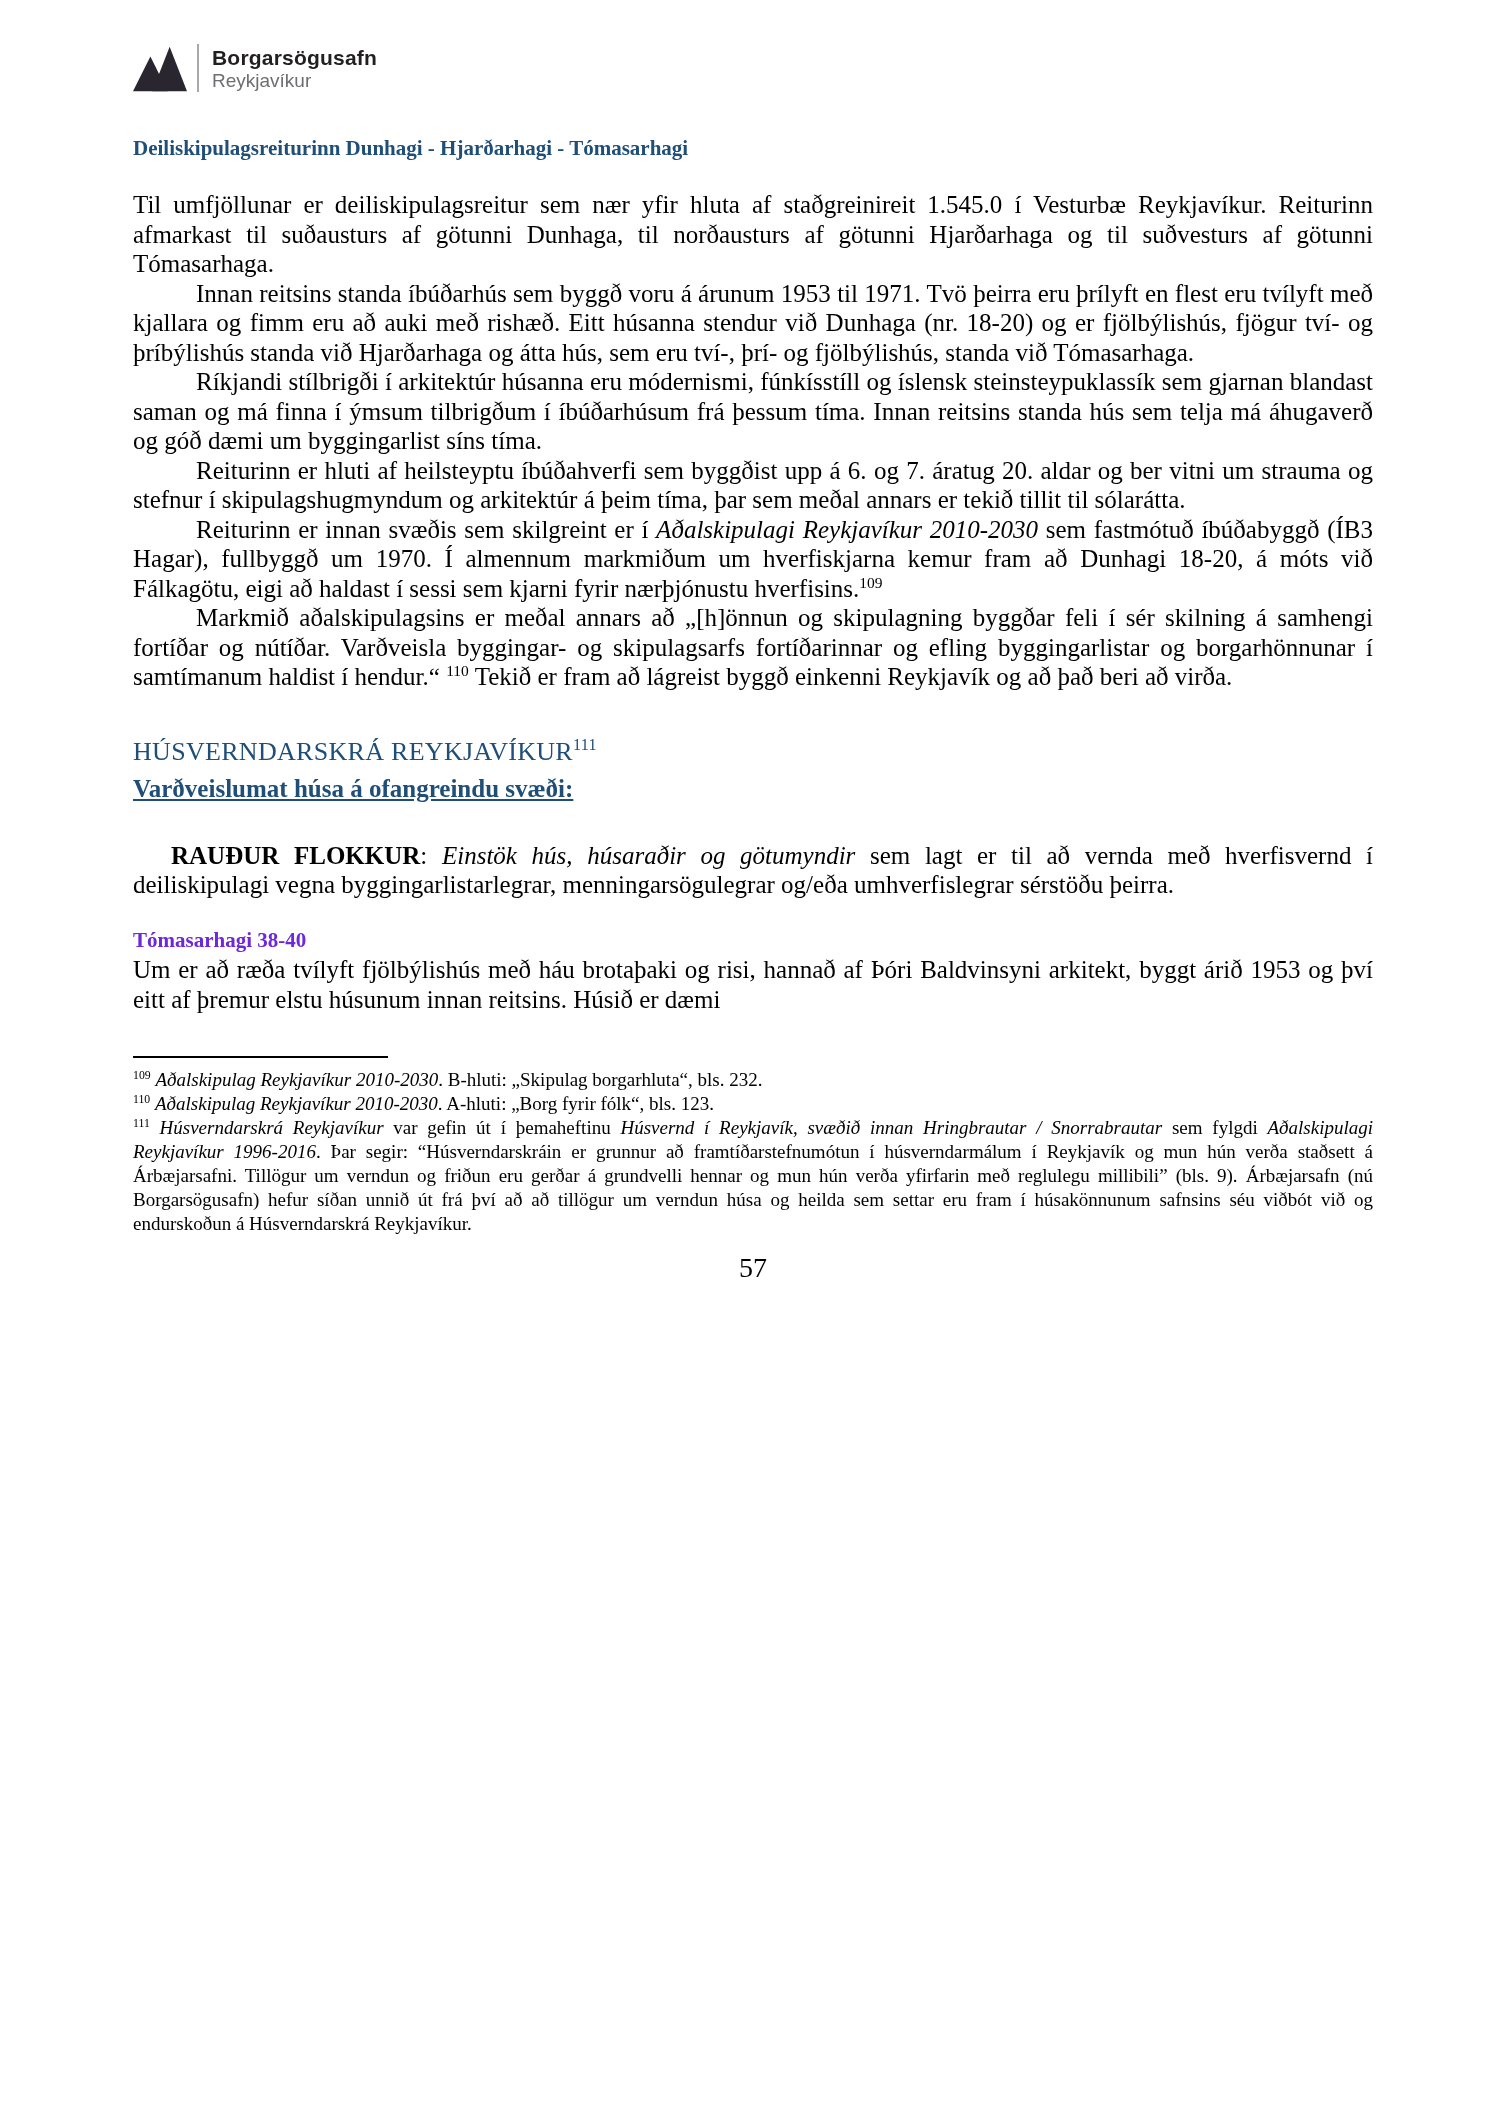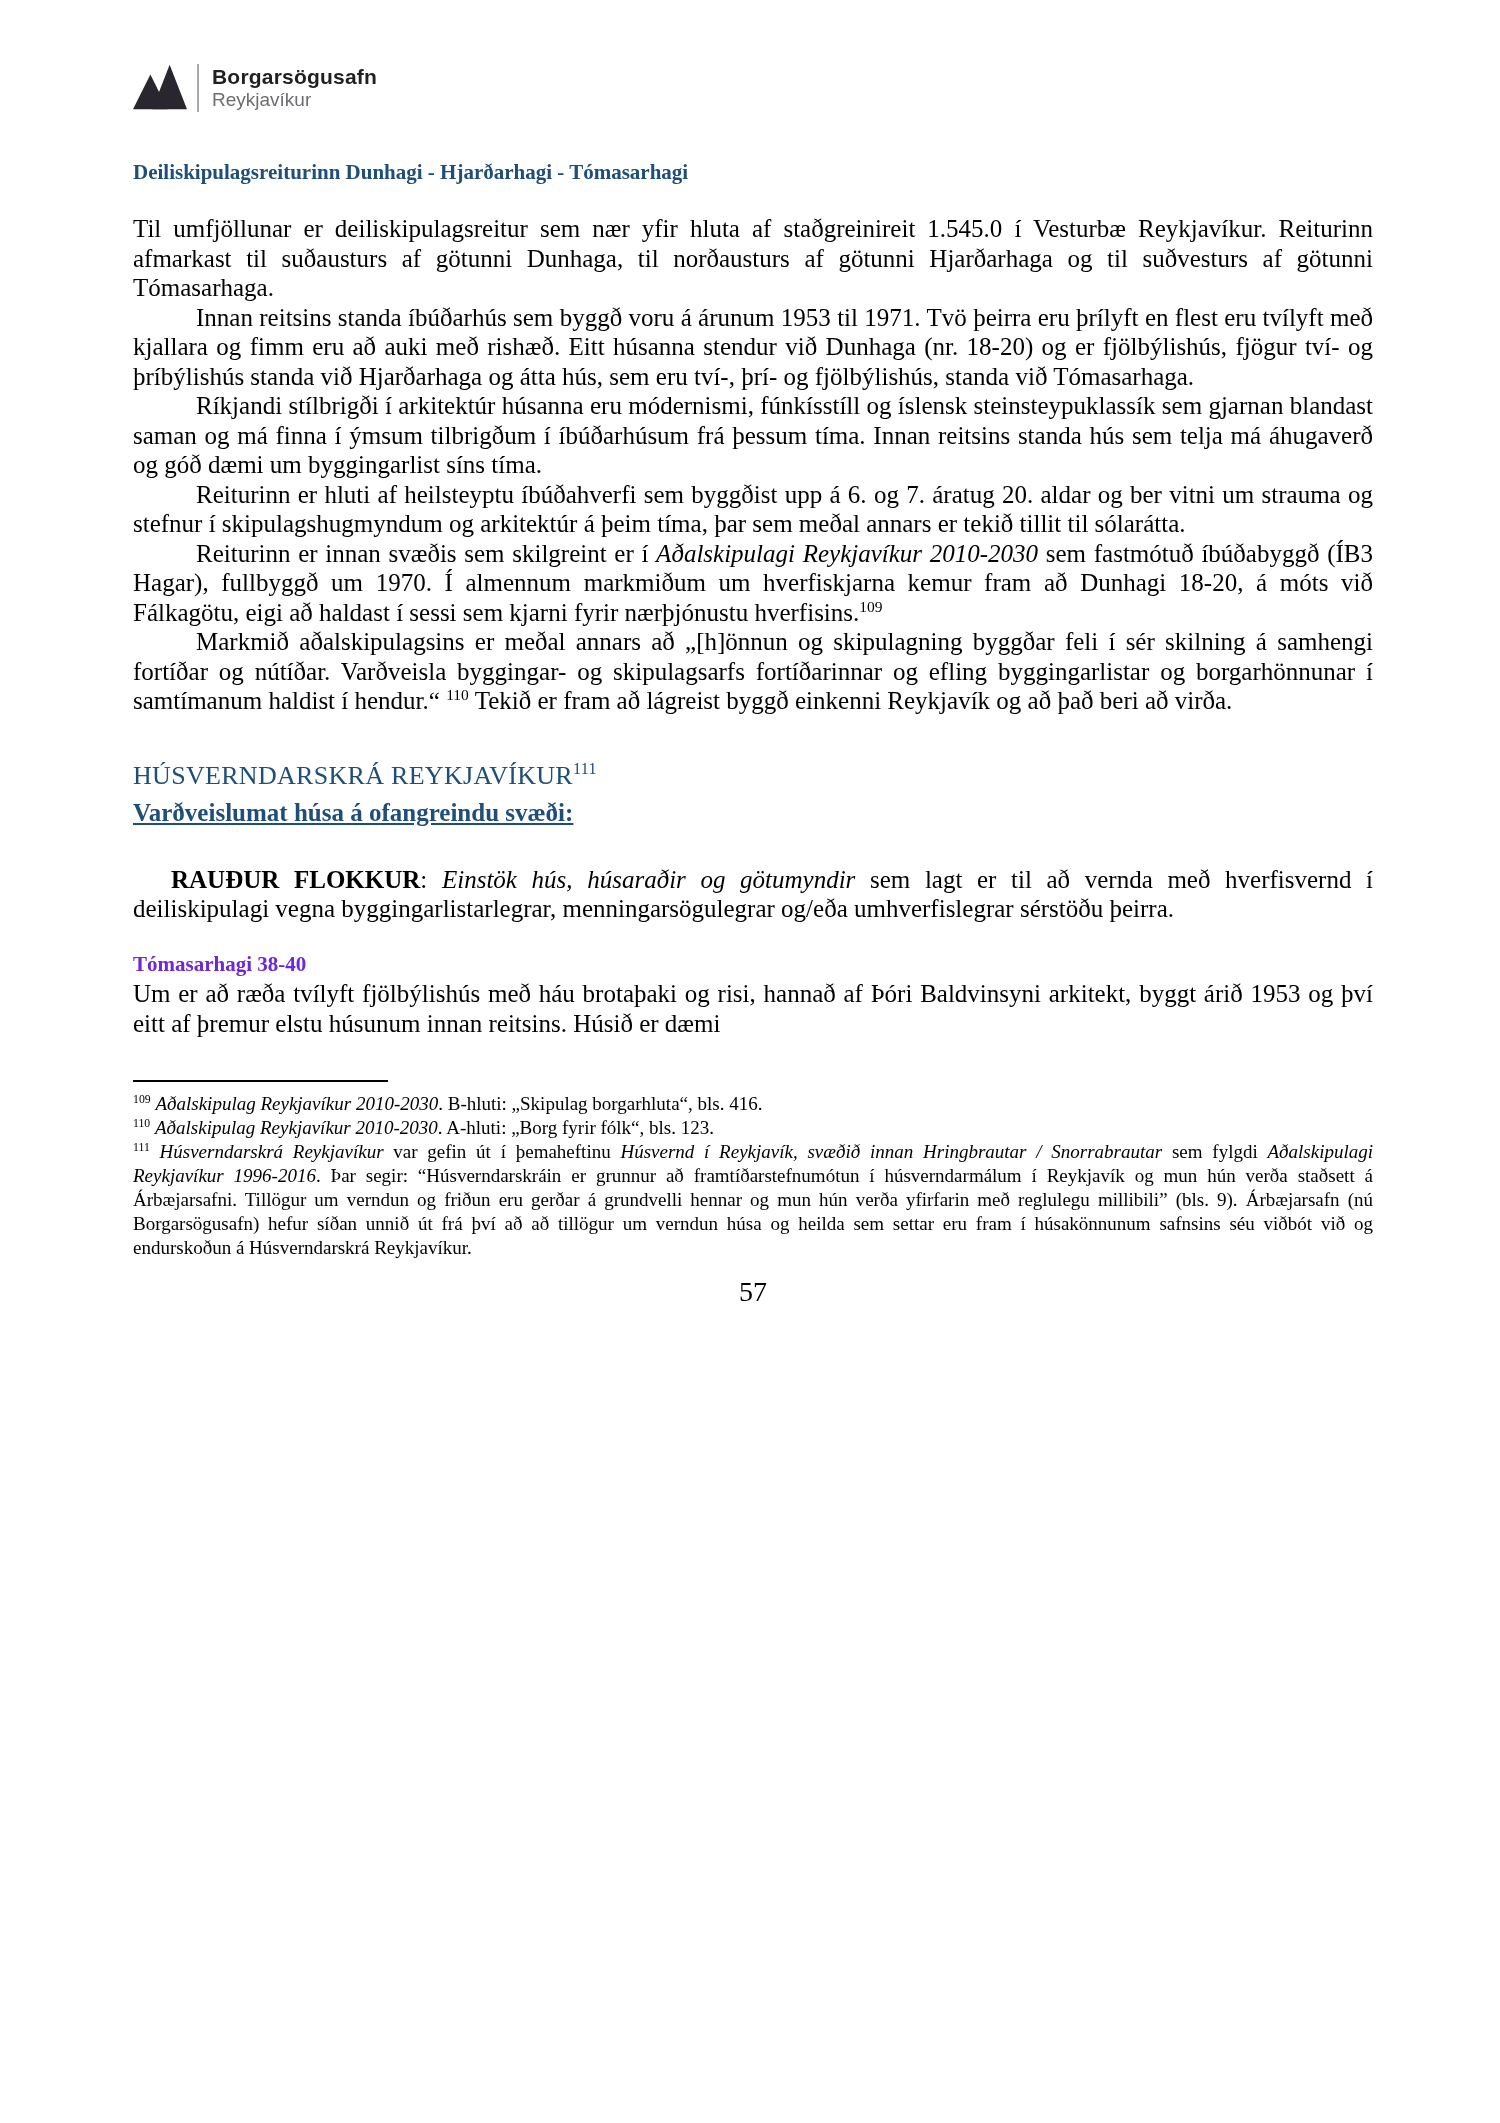--- a/index.html
+++ b/index.html
@@ -5,21 +5,21 @@
   :root { --heading-color:#1f4e79; --text-color:#000000; }
   * { box-sizing:border-box; }
   html, body { margin:0; padding:0; background:#ffffff; }
   .page {
     position:relative; width:1500px; height:2123px; background:#ffffff; overflow:hidden;
     font-family:"Liberation Serif","DejaVu Serif",serif; color:var(--text-color);
   }
   .content { position:absolute; left:133px; top:0; width:1240px; }
 
   
-  .logo-block { margin-top:64px; display:flex; align-items:flex-start; height:52px; }
+  .logo-block { margin-top:40px; display:flex; align-items:flex-end; height:52px; }
   .logo-mark { width:54px; height:46px; flex:0 0 auto; }
   .logo-divider { width:2px; height:48px; background:#a7a9ac; margin:0 13px 0 10px; flex:0 0 auto; }
   .logo-text { font-family:"Liberation Sans","DejaVu Sans",sans-serif; }
   .logo-name { font-weight:bold; font-size:21px; line-height:25px; color:#221f20; letter-spacing:0.2px; }
   .logo-sub  { font-size:19px; line-height:22px; color:#6d6e71; }
 
   
   .doc-title { margin:40px 0 0 0; font-size:21px; line-height:32px; font-weight:bold; color:var(--heading-color); }
   .sec-heading { margin:44px 0 0 0; font-size:26px; line-height:32px; font-weight:normal; color:var(--heading-color); letter-spacing:0.3px; }
   .sec-subheading { margin:6px 0 0 0; font-size:25px; line-height:30px; font-weight:bold; color:var(--heading-color);text-decoration:underline; }
@@ -70,21 +70,21 @@
     <h2 class="sec-heading"><span>HÚSVERNDARSKRÁ REYKJAVÍKUR</span><sup>111</sup></h2>
     <h3 class="sec-subheading">Varðveislumat húsa á ofangreindu svæði:</h3>
 
     <p class="body-par par-red"><span style="font-weight: bold; margin-left: 38px;">RAUÐUR FLOKKUR</span><span>: </span><span style="font-style: italic;">Einstök hús, húsaraðir og götumyndir</span><span> sem lagt er til að vernda með hverfisvernd í deiliskipulagi vegna byggingarlistarlegrar, menningarsögulegrar og/eða umhverfislegrar sérstöðu þeirra.</span></p>
 
     <h4 class="house-heading">Tómasarhagi 38-40</h4>
     <p class="body-par"><span>Um er að ræða tvílyft fjölbýlishús með háu brotaþaki og risi, hannað af Þóri Baldvinsyni arkitekt, byggt árið 1953 og því eitt af þremur elstu húsunum innan reitsins. Húsið er dæmi</span></p>
 
     <footer class="footnotes">
       <div class="fn-rule"></div>
-      <p class="fn"><sup>109</sup><span> </span><span style="font-style: italic;">Aðalskipulag Reykjavíkur 2010-2030</span><span>. B-hluti: „Skipulag borgarhluta“, bls. 416.</span></p>
+      <p class="fn"><sup>109</sup><span> </span><span style="font-style: italic;">Aðalskipulag Reykjavíkur 2010-2030</span><span>. B-hluti: „Skipulag borgarhluta“, bls. 232.</span></p>
       <p class="fn"><sup>110</sup><span> </span><span style="font-style: italic;">Aðalskipulag Reykjavíkur 2010-2030</span><span>. A-hluti: „Borg fyrir fólk“, bls. 123.</span></p>
       <p class="fn"><sup>111</sup><span> </span><span style="font-style: italic;">Húsverndarskrá Reykjavíkur</span><span> var gefin út í þemaheftinu </span><span style="font-style: italic;">Húsvernd í Reykjavík, svæðið innan Hringbrautar / Snorrabrautar</span><span> sem fylgdi </span><span style="font-style: italic;">Aðalskipulagi Reykjavíkur 1996-2016</span><span>. Þar segir: “Húsverndarskráin er grunnur að framtíðarstefnumótun í húsverndarmálum í Reykjavík og mun hún verða staðsett á Árbæjarsafni. Tillögur um verndun og friðun eru gerðar á grundvelli hennar og mun hún verða yfirfarin með reglulegu millibili” (bls. 9). Árbæjarsafn (nú Borgarsögusafn) hefur síðan unnið út frá því að að tillögur um verndun húsa og heilda sem settar eru fram í húsakönnunum safnsins séu viðbót við og endurskoðun á Húsverndarskrá Reykjavíkur.</span></p>
     </footer>
 
     <div class="page-number">57</div>
 
   </div>
 </div>
 
 </body></html>

